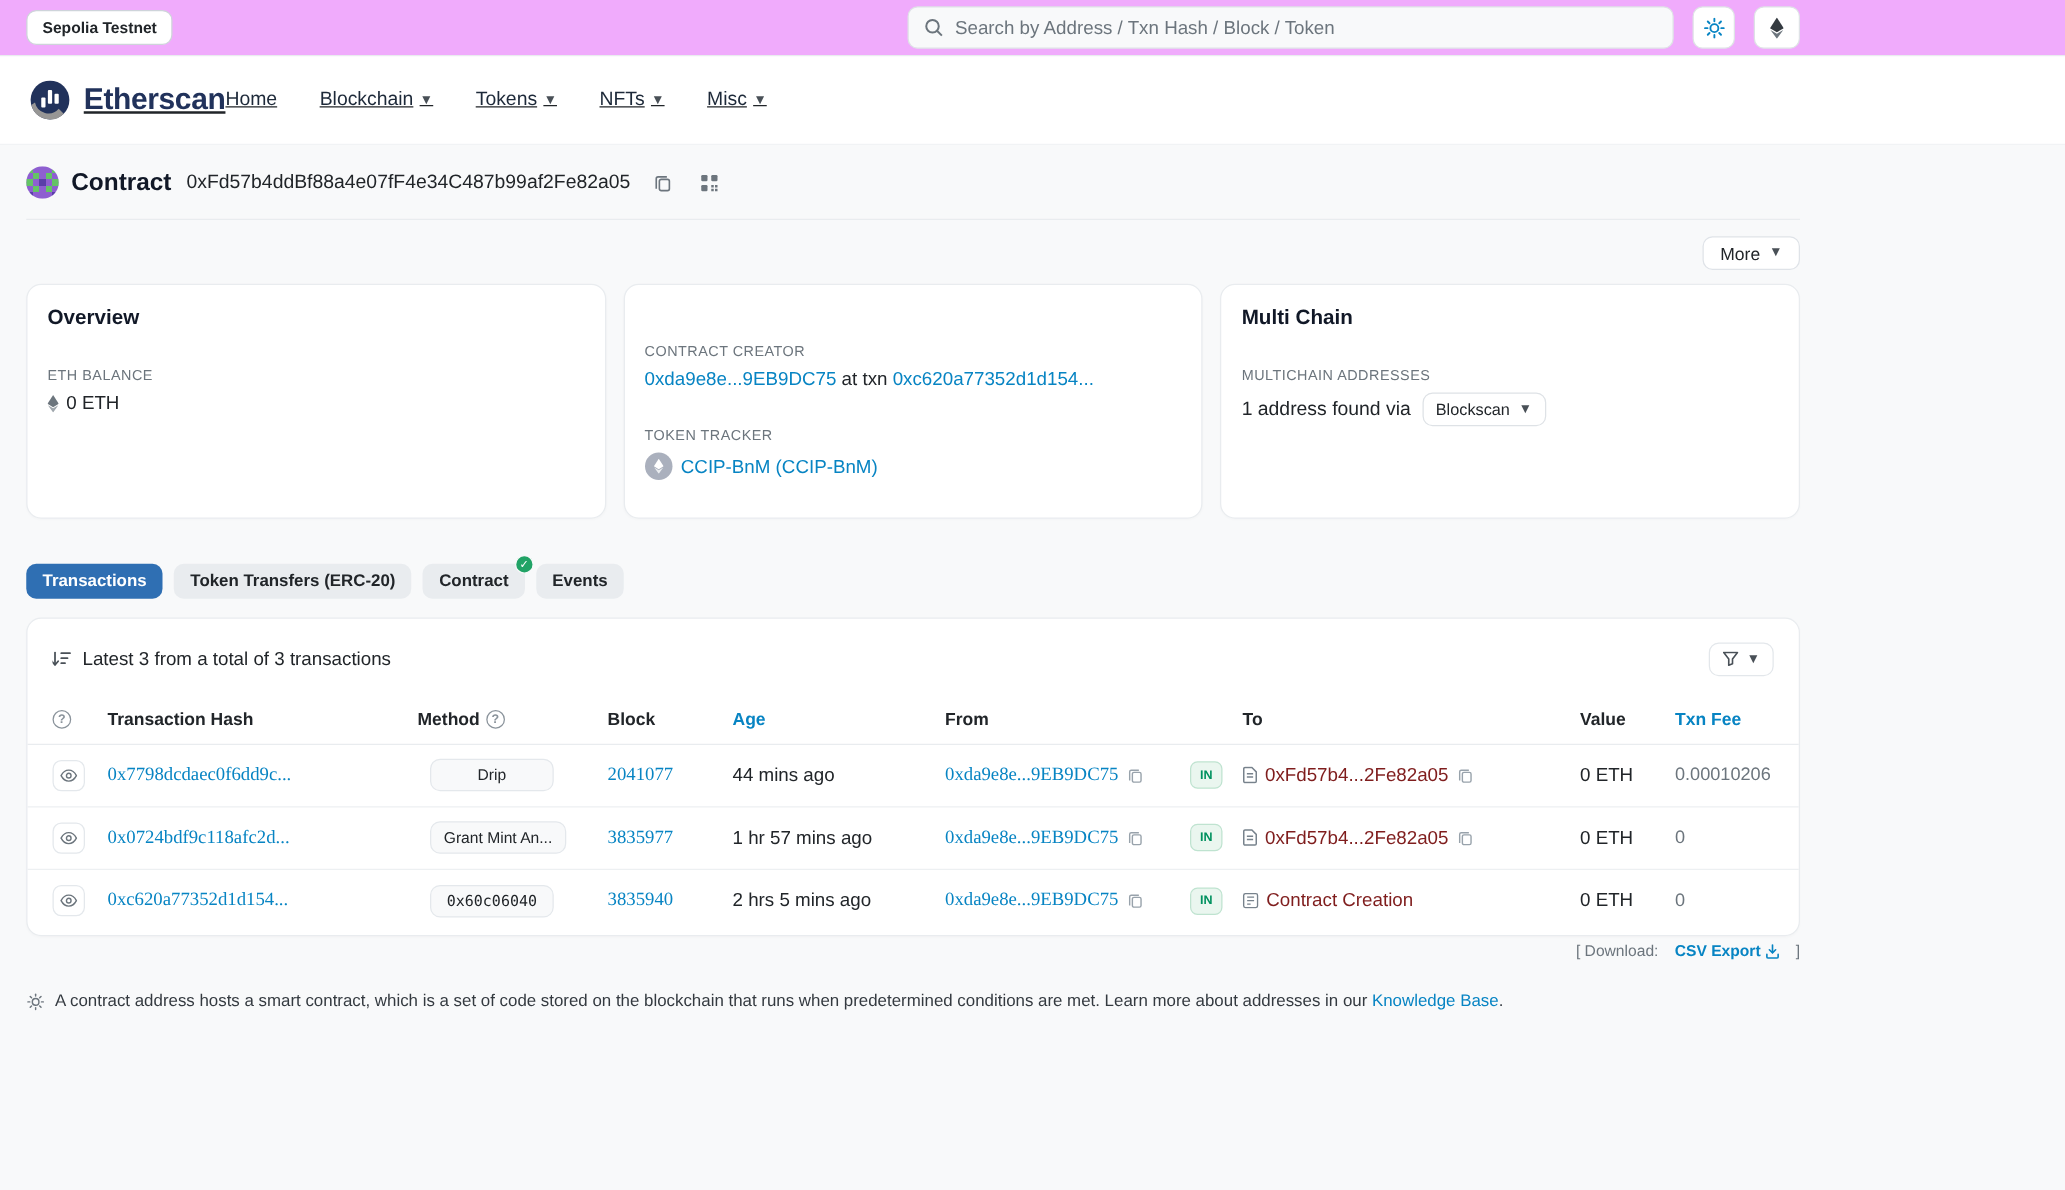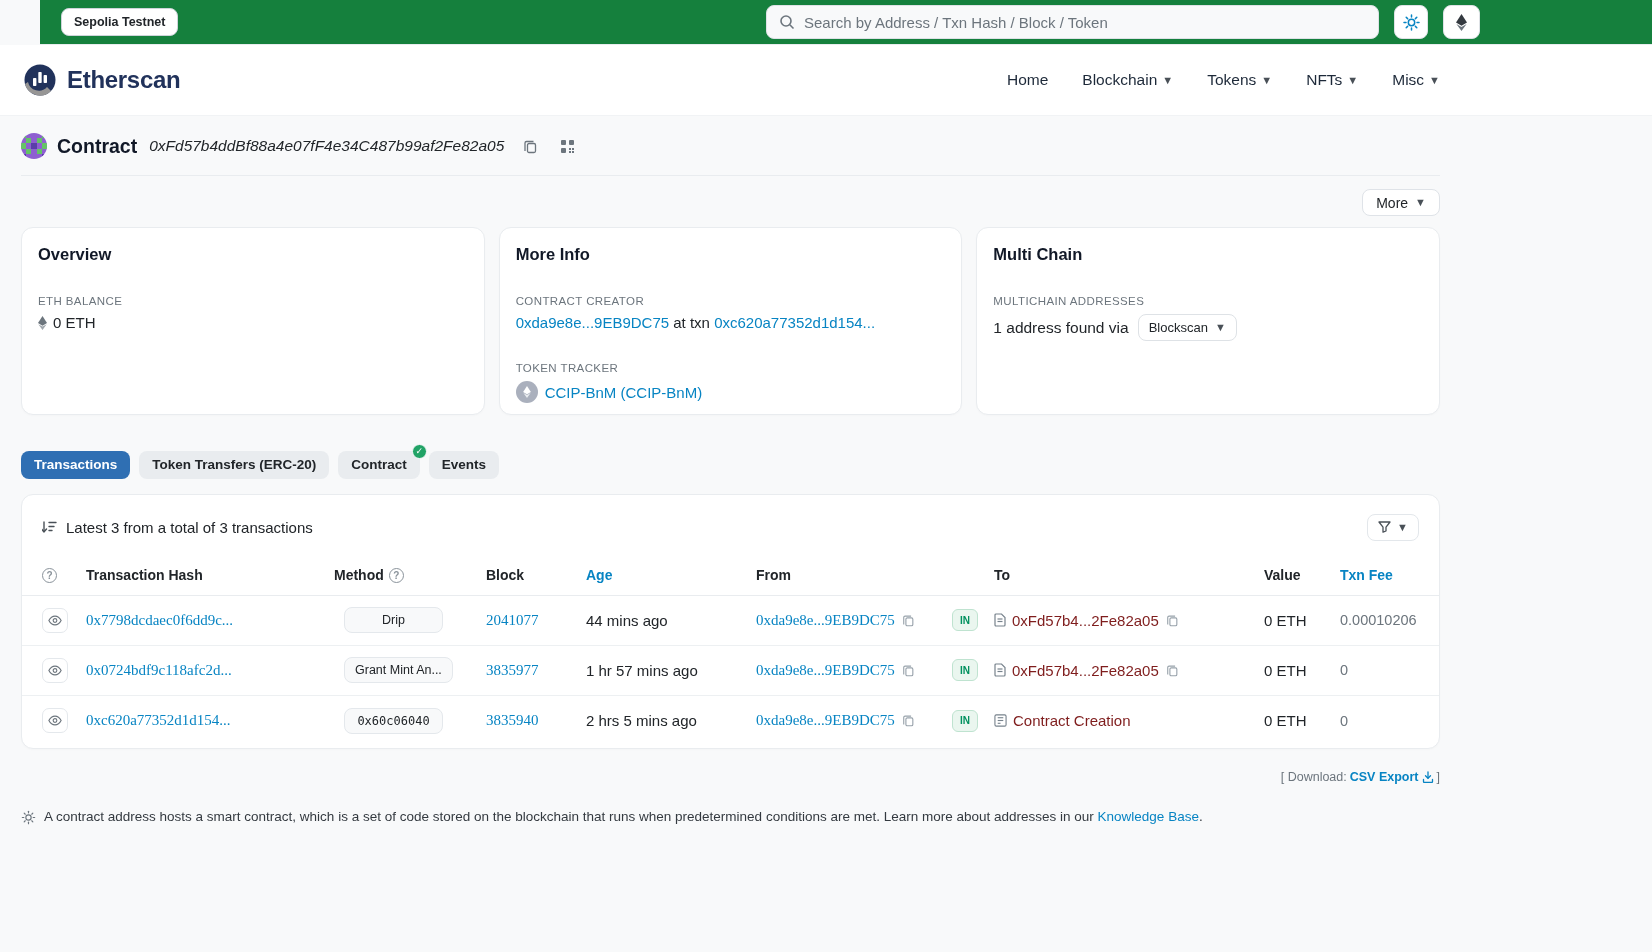--- a/index.html
+++ b/index.html
@@ -9,21 +9,21 @@
     background: #f8f9fa;
     color: #212529;
     font-size: 15px;
   }
   .shell { width: 1419px; margin-left: 21px; }
   a { text-decoration: none; color: #0784c3; }
   button { font-family: inherit; background: none; border: none; cursor: pointer; color: inherit; }
   svg { display: block; }
 
   
-  .topbar { background: #15803d; border-bottom: 1px solid #e9ecef; height: 45px; margin-left: 40px; }
+  .topbar { background: #f0abfc; border-bottom: 1px solid #e9ecef; height: 45px; }
   .topbar-inner { display: flex; align-items: center; justify-content: space-between; height: 100%; }
   .network-btn {
     border: 1px solid #ced4da; border-radius: 8px; background: #fff;
     font-size: 12.5px; font-weight: 700; padding: 6px 12px; color: #212529;
   }
   .topbar-right { display: flex; align-items: center; gap: 15px; }
   .searchbox {
     display: flex; align-items: center; gap: 9px;
     width: 613px; height: 34px; padding: 0 12px;
     background: #f8f9fa; border: 1px solid #dee2e6; border-radius: 8px;
@@ -34,32 +34,32 @@
   }
   .searchbox input::placeholder { color: #6c757d; }
   .iconbtn {
     width: 34px; height: 34px; display: flex; align-items: center; justify-content: center;
     background: #fff; border: 1px solid #dee2e6; border-radius: 8px;
   }
   .eth-btn { width: 37px; }
 
   
   .navbar { background: #fff; border-bottom: 1px solid #f1f3f5; height: 71px; }
-  .navbar-inner { display: flex; align-items: center; justify-content: space-between; height: 100%; }
+  .navbar-inner { display: flex; align-items: center; justify-content: flex-start; height: 100%; text-decoration: underline; }
   .brand { display: flex; align-items: center; gap: 8px; }
   .brand-name { font-size: 24px; font-weight: 600; color: #21325b; letter-spacing: -0.3px; }
   .mainnav { display: flex; align-items: center; gap: 34px; }
   .nav-item { display: flex; align-items: center; gap: 5px; font-size: 15.5px; color: #1d2939; }
   .chev { font-size: 11px; color: #495057; line-height: 1; }
 
   
   .page-head { display: flex; align-items: center; gap: 10px; margin-top: 17px; }
   .blockie { width: 26px; height: 26px; border-radius: 50%; overflow: hidden; flex: none; }
   .page-head h1 { font-size: 19.5px; font-weight: 700; color: #111827; margin-right: 2px; }
-  .addr { font-size: 15.5px; color: #212529; font-style: italic; }
+  .addr { font-size: 15.5px; color: #212529; }
   .ghost-ic { color: #6c757d; padding: 3px; margin-left: 6px; border-radius: 4px; }
   .head-sep { border: none; border-top: 1px solid #e9ecef; margin-top: 16px; }
 
   .more-row { display: flex; justify-content: flex-end; margin-top: 13px; }
   .more-btn {
     display: flex; align-items: center; gap: 7px;
     background: #fff; border: 1px solid #dfe3e8; border-radius: 8px;
     font-size: 14px; color: #212529; padding: 5px 13px; height: 27px;
   }
 
@@ -143,21 +143,21 @@
   .method-pill[data-variant="mono"] { font-family: "DejaVu Sans Mono", monospace; font-size: 12px; }
   .copy-btn { color: #98a2ab; padding: 1px; }
   .badge-in {
     width: 26px; height: 22px; border-radius: 6px; background: #eaf6ef; border: 1px solid #bfe3d0;
     color: #00915f; font-size: 10px; font-weight: 700; display: inline-flex; align-items: center; justify-content: center;
   }
   .to-ic { color: #77828c; flex: none; }
   .to-text { color: #7f1d1d; white-space: nowrap; overflow: hidden; text-overflow: ellipsis; }
   .c-fee span { font-size: 14.5px; color: #6c757d; }
 
-  .download-row { display: flex; justify-content: flex-end; align-items: center; margin-top: 21px; font-size: 12.5px; color: #6c757d; gap: 3px; }
+  .download-row { display: flex; justify-content: flex-end; align-items: center; margin-top: 5px; font-size: 12.5px; color: #6c757d; gap: 13px; }
   .download-row a { font-weight: 600; display: inline-flex; align-items: center; gap: 3px; }
 
   .note-row { display: flex; align-items: flex-start; gap: 8px; margin-top: 25px; font-size: 13.5px; color: #343a40; }
   .note-row a { }
   .tip-ic { color: #6c757d; margin-top: 1px; }
 </style>
 </head>
 <body>
 
 <div class="topbar">
@@ -302,21 +302,20 @@
           <svg width="9" height="14" viewBox="0 0 11 17">
             <polygon points="5.5,0 0,8.6 5.5,11.8 11,8.6" fill="#6c757d"></polygon>
             <polygon points="5.5,12.9 0.4,9.9 5.5,17 10.6,9.9" fill="#a0a7ad"></polygon>
           </svg>
         </span>
         <span>0 ETH</span>
       </div>
     </section>
 
     <section class="card">
-      <h2>More Info</h2>
       <div class="card-label">CONTRACT CREATOR</div>
       <div class="linkline">
         <a>0xda9e8e...9EB9DC75</a><span class="mid"> at txn </span><a>0xc620a77352d1d154...</a>
       </div>
       <div class="card-label">TOKEN TRACKER</div>
       <div class="token-line">
         <span class="token-ic">
           <svg width="8" height="12" viewBox="0 0 11 17">
             <polygon points="5.5,0 0,8.6 5.5,11.8 11,8.6" fill="#ffffff"></polygon>
             <polygon points="5.5,12.9 0.4,9.9 5.5,17 10.6,9.9" fill="#e9ecef"></polygon>

